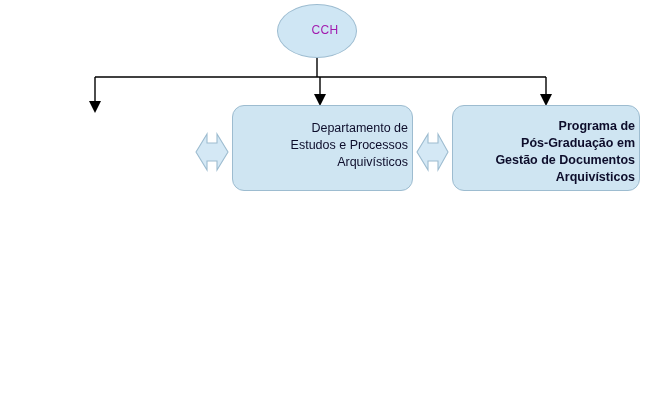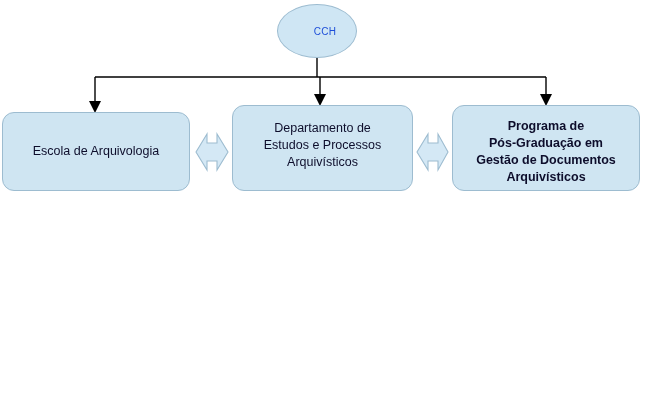--- a/index.html
+++ b/index.html
@@ -36,22 +36,22 @@
     height: 54px;
     border-radius: 50%;
     background: #cfe6f4;
     border: 1px solid #9dbcd0;
     box-sizing: border-box;
     display: flex;
     align-items: center;
     justify-content: center;
   }
   .root-label {
-    font-size: 10px;
-    color: #1d4ed8;
+    font-size: 12px;
+    color: #a21caf;
     letter-spacing: 0.3px;
     line-height: 1.1;
     margin-left: 16px;
   }
 
   
   .unit-box {
     position: absolute;
     background: #cfe5f2;
     border: 1px solid #9dbcd0;
@@ -62,21 +62,21 @@
     align-items: center;
     justify-content: center;
   }
   .unit-box.box-1 { left: 2px;   top: 112px; width: 188px; height: 79px; }
   .unit-box.box-2 { left: 232px; top: 105px; width: 181px; height: 86px; }
   .unit-box.box-3 { left: 452px; top: 105px; width: 188px; height: 86px; }
 
   .unit-label {
     font-size: 12.5px;
     color: #0d0d2b;
-    text-align: center;
+    text-align: right;
     line-height: 17px;
     white-space: pre-line;
     padding: 0 4px;
   }
   
   .unit-box.box-3 .unit-label {
     position: absolute;
     top: 12px;
     left: 0;
     right: 0;
@@ -116,23 +116,20 @@
 
     <path d="M196,152 L207,134 L207,143 L217,143 L217,134 L228,152 L217,170 L217,161 L207,161 L207,170 z" fill="#d4e8f5" stroke="#9dbcd0" stroke-width="1.1" stroke-linejoin="miter"></path>
 
     <path d="M417,152 L428,134 L428,143 L438,143 L438,134 L448,152 L438,170 L438,161 L428,161 L428,170 z" fill="#d4e8f5" stroke="#9dbcd0" stroke-width="1.1" stroke-linejoin="miter"></path>
   </svg>
 
   <div class="root-node">
     <span class="root-label">CCH</span>
   </div>
 
-  <div class="unit-box box-1">
-    <span class="unit-label">Escola de Arquivologia</span>
-  </div>
 
   <div class="unit-box box-2">
     <span class="unit-label">Departamento de
 Estudos e Processos
 Arquivísticos</span>
   </div>
 
   <div class="unit-box box-3">
     <span class="unit-label">Programa de
 Pós-Graduação em

